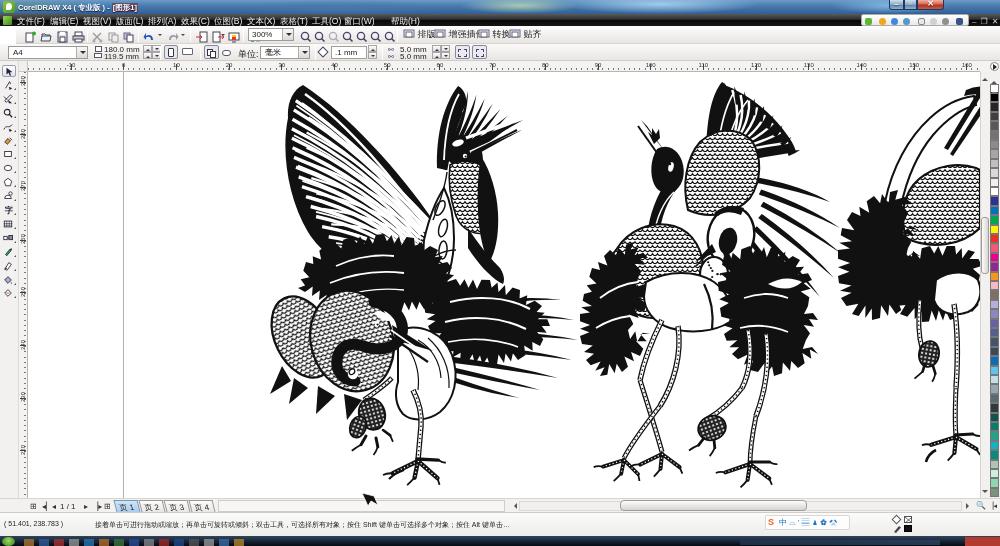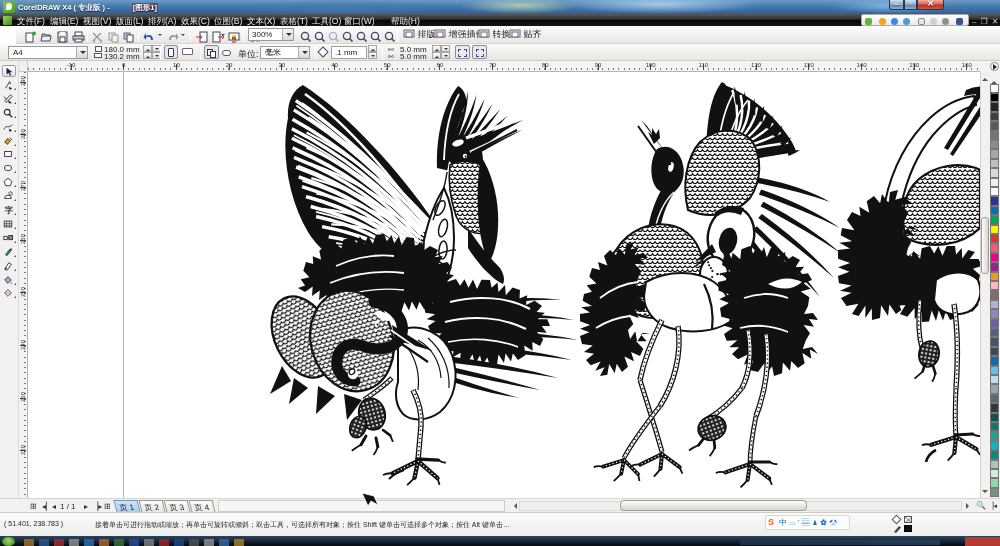--- a/index.html
+++ b/index.html
@@ -9,21 +9,21 @@
 #titlebar { position:absolute; left:0; top:0; width:1000px; height:14px;
   background:linear-gradient(180deg,#6d9cc8 0%,#4a7cb0 40%,#2f5f96 100%); }
 #titlebar .patch1{position:absolute;left:460px;top:0;width:120px;height:14px;background:radial-gradient(ellipse at 50% 40%,rgba(190,220,180,.8),rgba(190,220,180,0) 70%);}
 #titlebar .patch2{position:absolute;left:560px;top:0;width:200px;height:14px;background:radial-gradient(ellipse at 50% 30%,rgba(170,210,240,.9),rgba(170,210,240,0) 70%);}
 #titlebar .patch3{position:absolute;left:830px;top:0;width:120px;height:14px;background:radial-gradient(ellipse at 50% 40%,rgba(140,195,235,.8),rgba(140,195,235,0) 70%);}
 #titlebar .patch4{position:absolute;left:0px;top:0;width:90px;height:14px;background:radial-gradient(ellipse at 30% 50%,rgba(110,160,120,.5),rgba(110,160,120,0) 75%);}
 #titlebar .patch5{position:absolute;left:240px;top:0;width:200px;height:14px;background:radial-gradient(ellipse at 50% 60%,rgba(70,120,170,.8),rgba(40,80,130,0) 75%);}
 #corelicon { position:absolute; left:3px; top:1px; width:12px; height:12px; background:linear-gradient(135deg,#8dc63f,#4e9a28); border-radius:2px; }
 #corelicon:after{content:"";position:absolute;left:3px;top:2px;width:6px;height:7px;background:#fff;border-radius:50% 50% 50% 0;}
 #title-text { position:absolute; left:18px; top:3px; font-size:7.5px; color:#fff; text-shadow:0 1px 1px rgba(0,0,40,.8); font-weight:bold; letter-spacing:0px;}
-#title-text .doc{background:rgba(120,30,30,.55); padding:0 1px;margin-left:20px;}
+#title-text .doc{background:rgba(120,30,30,.55); padding:0 1px;}
 #winbtns { position:absolute; right:0px; top:0; width:56px; height:10px;}
 .wb { position:absolute; top:0; height:10px; border:1px solid #1c3a5e; border-top:none; }
 .wb.min{ left:-55px; width:15px; background:linear-gradient(180deg,#cfe0f0,#8fa9c4 50%,#5f82a8 51%,#90b0d0); border-radius:0 0 0 3px;}
 .wb.max{ left:-40px; width:13px; background:linear-gradient(180deg,#cfe0f0,#8fa9c4 50%,#5f82a8 51%,#90b0d0);}
 .wb.close{ left:-27px; width:27px; background:linear-gradient(180deg,#f0b0a0,#d96a55 45%,#b03325 55%,#c85a45); border-radius:0 0 3px 0;}
 .wb span{position:absolute;left:0;right:0;top:-1px;text-align:center;color:#fff;font-size:8px;font-weight:bold;text-shadow:0 1px 1px rgba(0,0,0,.5);}
 
 #menubar { position:absolute; left:0; top:14px; width:1000px; height:12px;
   background:linear-gradient(180deg,#5a5a5a 0%,#2e2e2e 45%,#060606 50%,#161616 100%); color:#fff; }
 #menubar .mi { position:absolute; top:2px; font-size:8.5px; color:#ececec; }
@@ -540,21 +540,21 @@
       <div class="tbtn" style="left: 493px;"><svg width="12" height="12" viewBox="0 0 12 12" style="vertical-align:-2px">
           <rect x="1" y="2" width="10" height="7" fill="#eef" stroke="#667"></rect>
           <rect x="3" y="4" width="6" height="5" fill="#fff" stroke="#667"></rect>
         </svg> <span style="position:relative;top:-1px">贴齐</span></div>
     </div>
   <div id="propbar">
       <div class="combo" style="left:8px;top:2px;width:80px;height:13px;line-height:12px;padding-left:4px;">A4<span class="arr"></span></div>
       <div style="position:absolute;left:95px;top:2px;width:7px;height:6px;border:1px solid #556;background:#fff"></div>
       <div style="position:absolute;left:94px;top:9px;width:8px;height:5px;border:1px solid #556;background:#fff"></div>
       <div style="position:absolute;left:104px;top:1px;font-size:8px;color:#222">180.0 mm</div>
-      <div style="position:absolute;left:104px;top:8px;font-size:8px;color:#222">130.2 mm</div>
+      <div style="position:absolute;left:104px;top:8px;font-size:8px;color:#222">119.5 mm</div>
       <div class="mini-spin" style="left:143px;top:1px"></div>
       <div class="mini-spin dn" style="left:152px;top:1px"></div>
       <div class="mini-spin" style="left:143px;top:8px"></div>
       <div class="mini-spin dn" style="left:152px;top:8px"></div>
       <div class="sep" style="left:160px"></div>
       <div style="position:absolute;left:164px;top:1px;width:14px;height:14px;border:1px solid #889;border-radius:2px;background:#e8e6ee">
         <div style="position:absolute;left:3px;top:2px;width:6px;height:9px;border:1.2px solid #334;border-radius:1px;background:#fff"></div>
       </div>
       <div style="position:absolute;left:182px;top:4px;width:11px;height:7px;border:1.2px solid #667;border-radius:1px;background:#fff"></div>
       <div class="sep" style="left:200px"></div>

